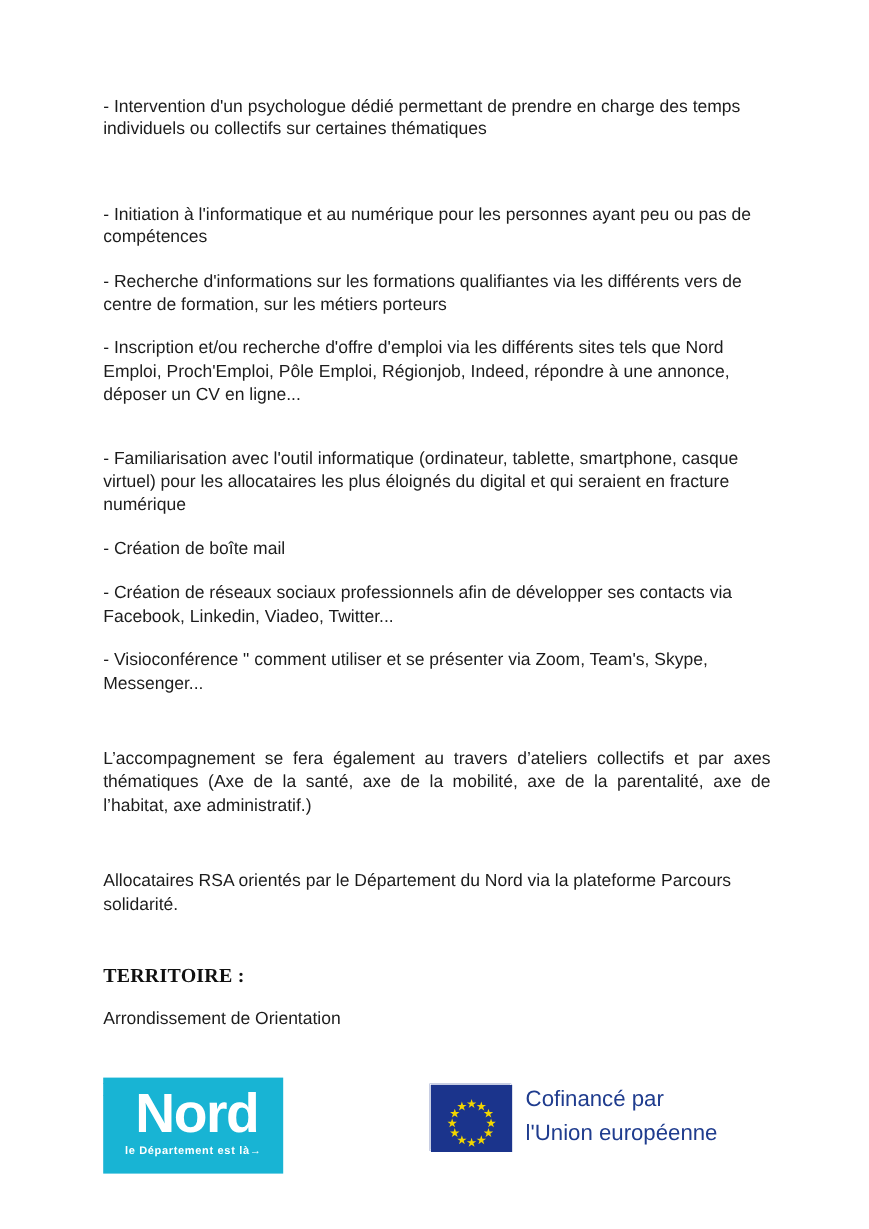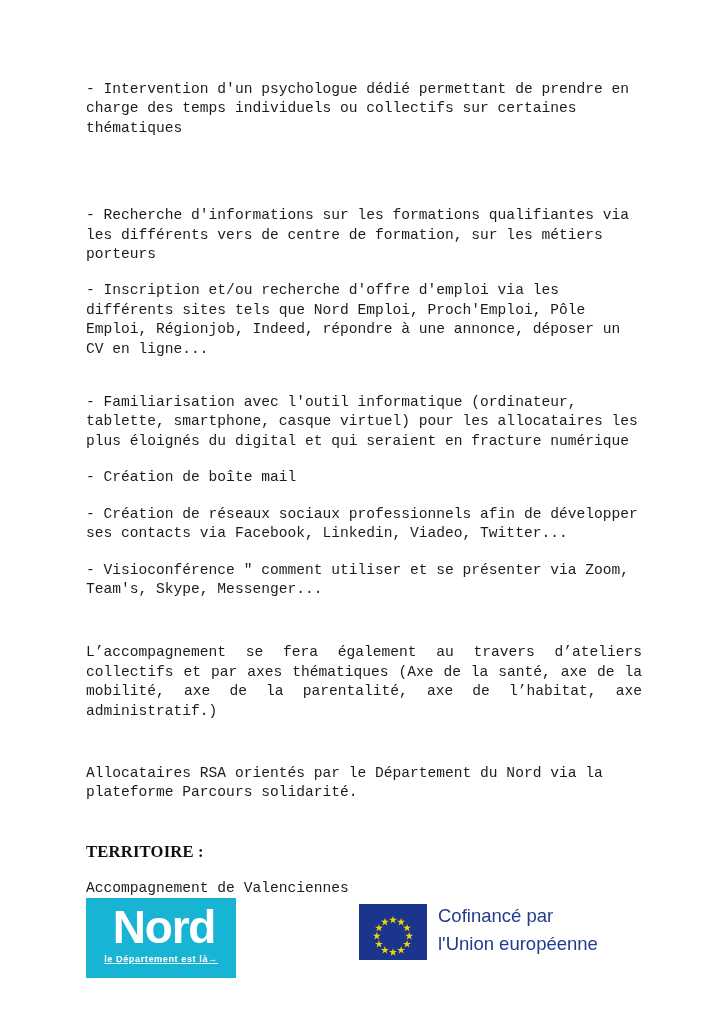--- a/index.html
+++ b/index.html
@@ -30,21 +30,21 @@
     width: 556px;
   }
 
   p.para {
     margin: 0 0 0 0;
     padding: 0;
     font-size: 14.6px;
     line-height: 19.4px;
     color: #1c1c1c;
     text-align: left;
-    font-family: Liberation Mono, monospace;
+    font-family: Liberation Sans, sans-serif;
   }
   .gap-md { height: 17px; }
   .gap-lg { height: 26px; }
   .gap-xl { height: 38px; }
   .gap-xxl { height: 44px; }
 
   p.bold-run {
     margin: 0;
     padding: 0;
     font-size: 14.6px;
@@ -108,21 +108,20 @@
     right: 0;
     top: 56px;
     text-align: center;
     color: #ffffff;
     font-family: "Liberation Sans", "DejaVu Sans", sans-serif;
     font-weight: bold;
     font-size: 9.2px;
     line-height: 11px;
     letter-spacing: 0.55px;
     white-space: nowrap;
-    text-decoration: underline;
   }
 
   .eu-logo {
     position: absolute;
     left: 358px;
     top: 5px;
     height: 56px;
   }
   .eu-flag {
     position: absolute;
@@ -155,20 +154,21 @@
     <p class="para">- Intervention d'un psychologue dédié permettant de prendre en charge des temps individuels ou collectifs sur certaines thématiques</p>
 
     <div class="gap-md"></div>
 
 
     <div class="gap-md"></div>
 
 
     <div class="gap-md"></div>
 
+    <p class="para">- Initiation à l'informatique et au numérique pour les personnes ayant peu ou pas de compétences</p>
 
     <div class="gap-md"></div>
 
     <p class="para">- Recherche d'informations sur les formations qualifiantes via les différents vers de centre de formation, sur les métiers porteurs</p>
 
     <div class="gap-md"></div>
 
     <p class="para">- Inscription et/ou recherche d'offre d'emploi via les différents sites tels que Nord Emploi, Proch'Emploi, Pôle Emploi, Régionjob, Indeed, répondre à une annonce, déposer un CV en ligne...</p>
 
     <div class="gap-md"></div>
@@ -200,21 +200,21 @@
     <div class="gap-md"></div>
 
     <p class="para">Allocataires RSA orientés par le Département du Nord via la plateforme Parcours solidarité.</p>
 
     <div class="gap-xl"></div>
 
     <h2 class="section-heading">TERRITOIRE :</h2>
 
     <div class="gap-md"></div>
 
-    <p class="para">Accompagnement de Valenciennes</p>
+    <p class="para">Arrondissement de Orientation</p>
 
     <div class="gap-xl"></div>
 
     <h2 class="section-heading">FINANCEURS :</h2>
 
   </div>
 
   <div class="logo-row">
 
     <div class="nord-logo">

